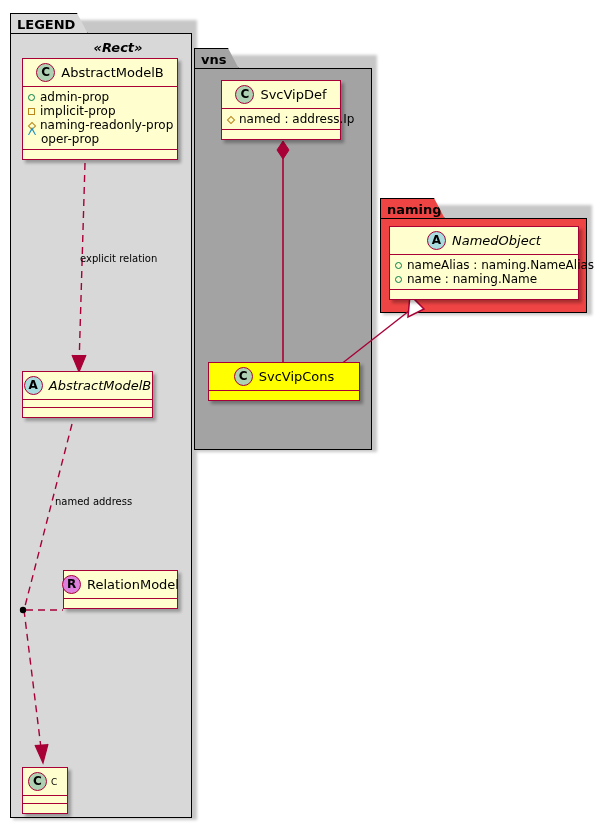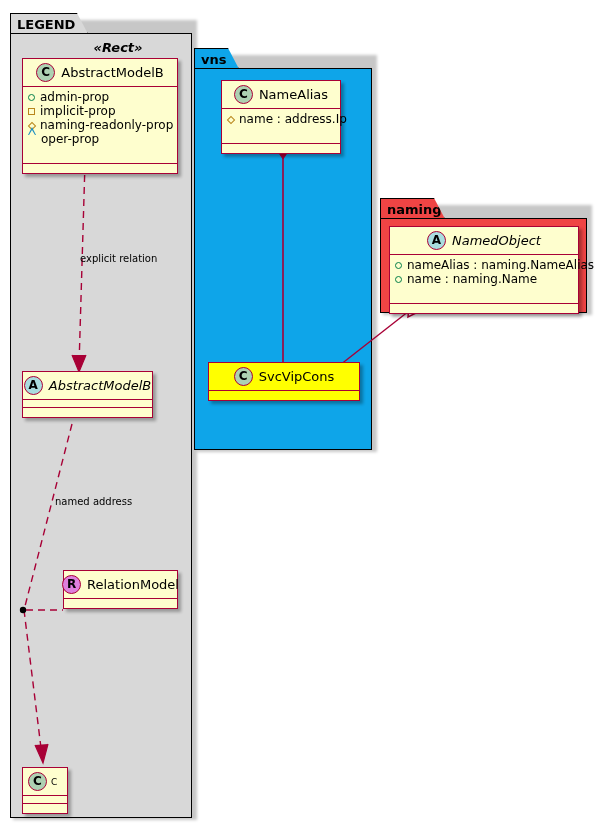--- a/index.html
+++ b/index.html
@@ -45,21 +45,21 @@
   .pkg-body {
     position: absolute;
     left: 0;
     box-sizing: border-box;
     border: 1.5px solid #000000;
   }
 
   .pkg-legend .pkg-tab,
   .pkg-legend .pkg-body { background: #d8d8d8; }
   .pkg-vns .pkg-tab,
-  .pkg-vns .pkg-body { background: #0ea5e9; }
+  .pkg-vns .pkg-body { background: #a3a3a3; }
   .pkg-naming .pkg-tab,
   .pkg-naming .pkg-body { background: #ef4444; }
 
   .pkg-shadow {
     position: absolute;
     background: rgba(0,0,0,0.22);
     filter: blur(1.5px);
     z-index: 0;
   }
 
@@ -96,21 +96,21 @@
     box-sizing: border-box;
     font-size: 13px;
     color: #000000;
     white-space: nowrap;
   }
   .cls-title { font-size: 13px; color: #000; }
   .cls-title.abstract { font-style: italic; }
   .cls-title.tiny { font-size: 9px; }
 
   .cls-attrs {
-    padding: 3px 5px 17px 5px;
+    padding: 3px 5px 3px 5px;
     border-bottom: 1.5px solid #A80036;
     box-sizing: border-box;
   }
   .cls-attrs.empty { padding: 3px 5px; min-height: 8px; }
   .cls-methods {
     min-height: 9px;
     box-sizing: border-box;
   }
 
   .attr {
@@ -314,26 +314,26 @@
 
   <div class="pkg-shadow" style="left:197px; top:55px; width:180px; height:397px;"></div>
   <div class="pkg pkg-vns" style="left:194px; top:48px; width:178px; height:402px;">
     <div class="pkg-tab" style="width:45px;">vns</div>
     <div class="pkg-body" style="top:20px; width:178px; height:382px;"></div>
   </div>
 
   <div class="cls" style="left:221px; top:80px; width:120px;">
     <div class="cls-head">
       <span class="ico ico-C">C</span>
-      <span class="cls-title">NameAlias</span>
+      <span class="cls-title">SvcVipDef</span>
     </div>
     <div class="cls-attrs">
       <div class="attr">
         <span class="mk mk-diamond"></span>
-        <span>name : address.Ip</span>
+        <span>named : address.Ip</span>
       </div>
     </div>
     <div class="cls-methods"></div>
   </div>
 
   <div class="cls highlight" style="left:208px; top:362px; width:152px;">
     <div class="cls-head">
       <span class="ico ico-C">C</span>
       <span class="cls-title">SvcVipCons</span>
     </div>

